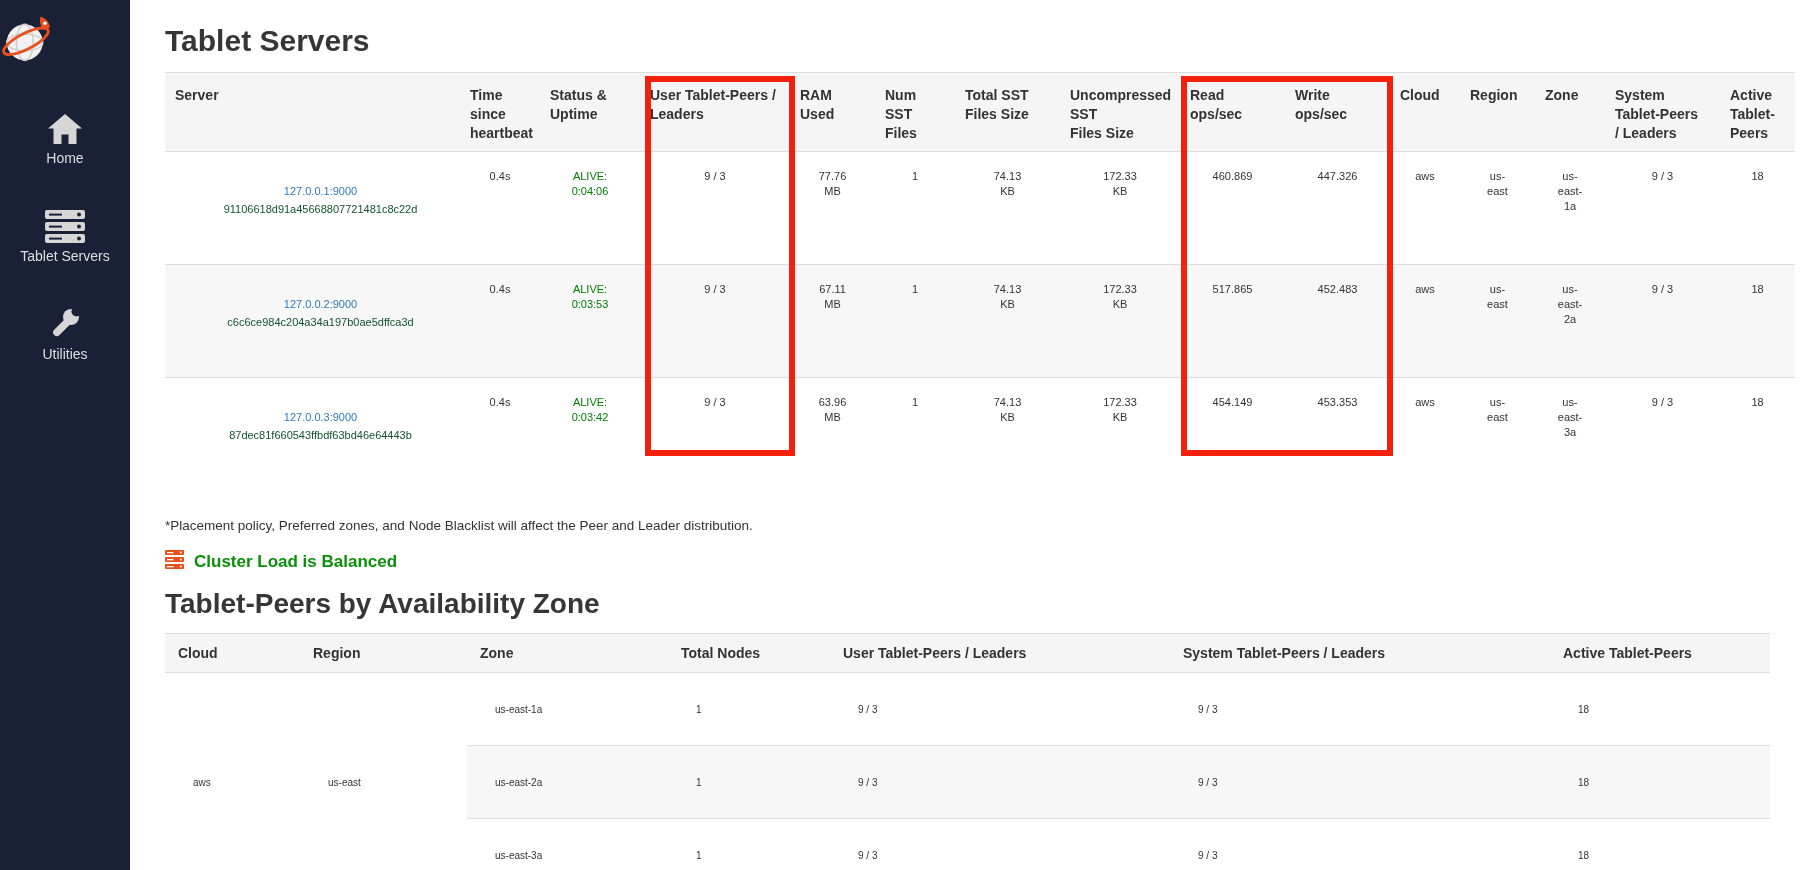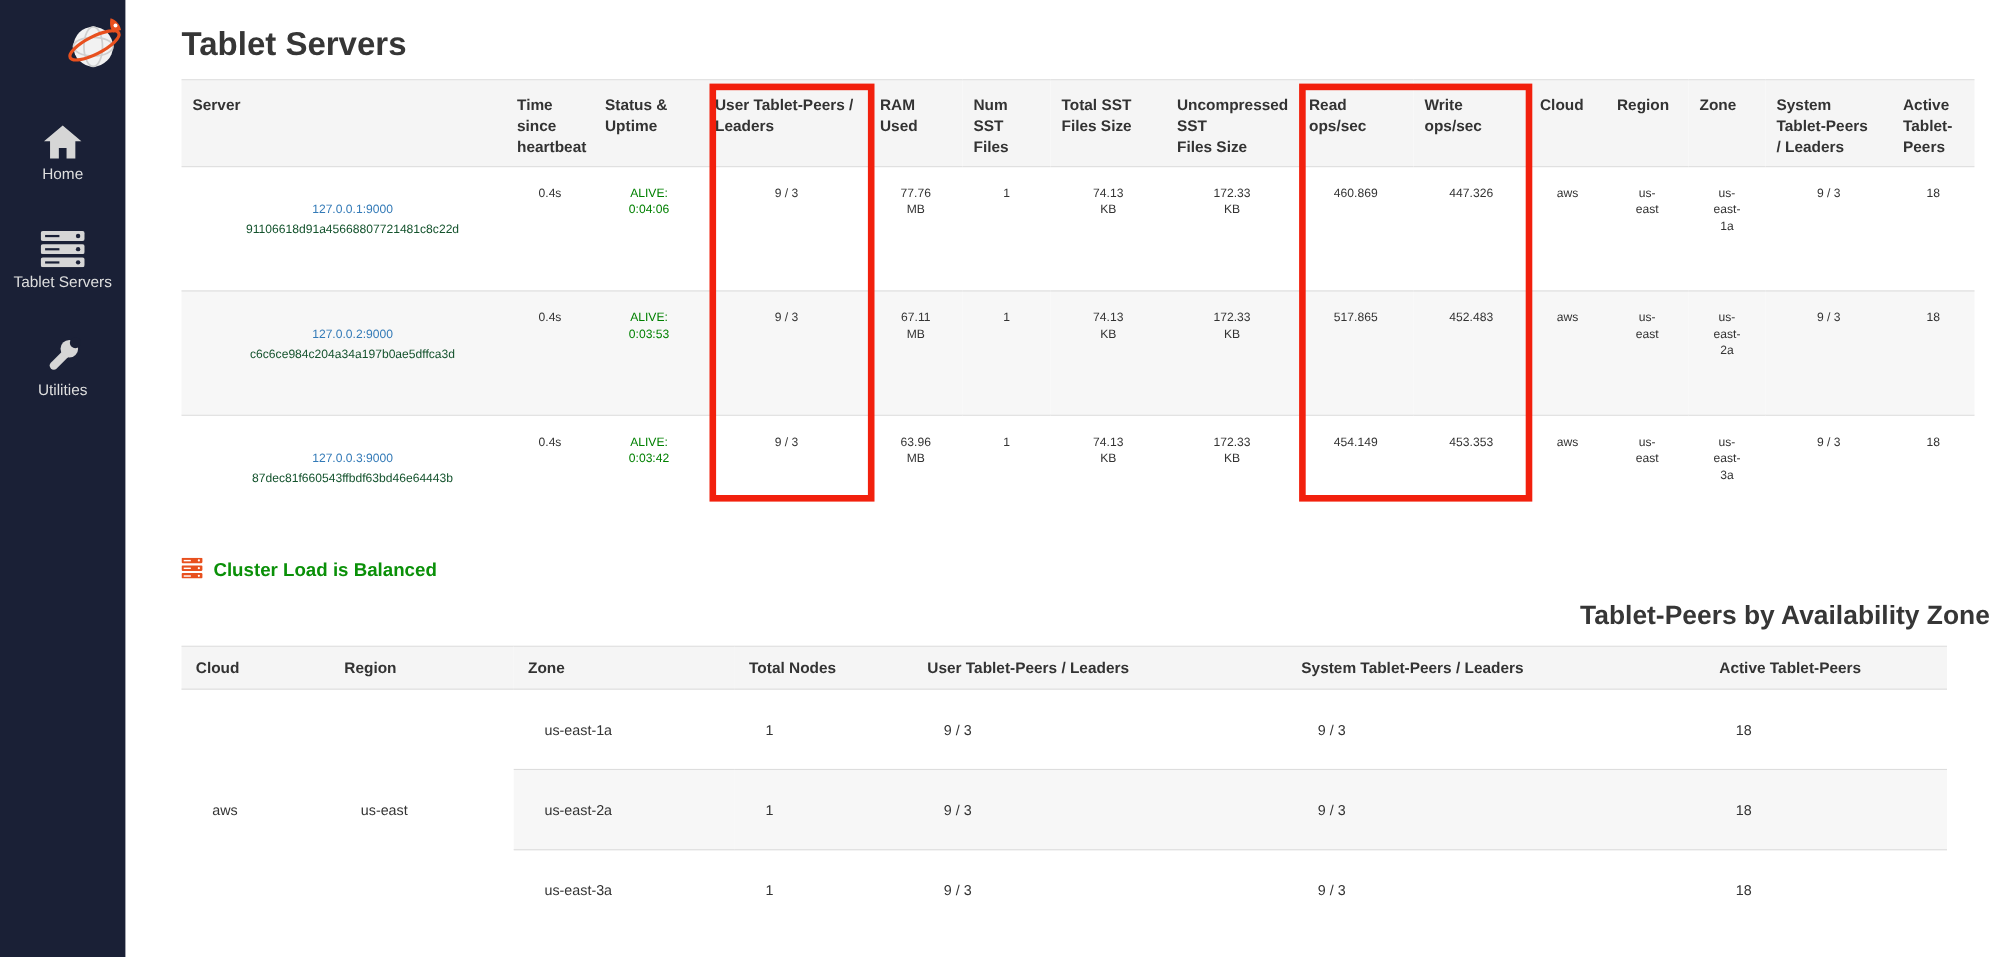--- a/index.html
+++ b/index.html
@@ -1,22 +1,22 @@
 <!DOCTYPE html>
 <html style="--sidebar-bg: #1a2036; --sidebar-text: #dedede; --link-blue: #337ab7; --status-green: #008000; --balanced-green: #0a9008; --annotation-red: #f2200d; --brand-orange: #e8501e; --header-bg: #f5f5f5; --stripe-bg: #f7f7f7; --border-gray: #dddddd; --text-dark: #333333;"><head>
 <meta charset="utf-8">
 <style>
   * { margin:0; padding:0; box-sizing:border-box; }
   html,body { width:1809px; height:870px; overflow:hidden; }
   body { font-family:"Liberation Sans","DejaVu Sans",sans-serif; background:#fff; color:var(--text-dark,#333); }
   .app { position:relative; width:1809px; height:870px; }
 
   
-  .sidebar { position:absolute; left:0; top:0; width:114px; height:870px;
-             background:var(--sidebar-bg,#1a2036); display:flex; flex-direction:column; align-items:flex-end; }
+  .sidebar { position:absolute; left:0; top:0; width:130px; height:870px;
+             background:var(--sidebar-bg,#1a2036); display:flex; flex-direction:column; align-items:flex-start; }
   .logo { margin-top:12px; width:54px; height:54px; cursor:pointer; }
   .nav { display:flex; flex-direction:column; align-items:center; gap:44px; margin-top:46px; width:100%; }
   .nav-item { display:flex; flex-direction:column; align-items:center; gap:5px;
               color:var(--sidebar-text,#dedede); text-decoration:none; font-size:14px; cursor:pointer; width:100%; }
   .nav-icon { height:33px; display:flex; align-items:flex-end; }
 
   
   .main { position:absolute; left:130px; top:0; width:1679px; height:870px; padding:24px 0 0 35px; }
   .page-title { font-size:30px; font-weight:700; color:#363636; margin-bottom:14px; }
 
@@ -31,28 +31,28 @@
                       white-space:pre-line; line-height:1.4; }
   .servers-table tbody tr:nth-child(2) td { background:var(--stripe-bg,#f7f7f7); }
   .server-cell { text-align:center; padding-left:24px !important; }
   .server-link { color:var(--link-blue,#337ab7); text-decoration:none; cursor:pointer; }
   .server-uuid { color:#14532d; margin-top:3px; }
   .status-cell { color:var(--status-green,#008000); }
 
   .footnote { margin-top:28px; font-size:13.5px; color:#333; }
   .cluster-status { margin-top:17px; display:flex; align-items:center; gap:9px; }
   .cluster-status-text { font-size:17px; font-weight:700; color:var(--balanced-green,#0a9008); }
-  .az-title { margin-top:15px; font-size:24px; font-weight:700; color:#363636;text-align:right; }
+  .az-title { margin-top:15px; font-size:28px; font-weight:700; color:#363636; }
 
   .az-table { width:1605px; margin-top:13px; }
   .az-table th { background:var(--header-bg,#f5f5f5); border-top:1px solid var(--border-gray,#ddd);
                  font-size:14px; font-weight:700; text-align:left; vertical-align:top;
                  padding:11px 10px 8px 13px; height:39px; color:#333; }
   .az-table td { height:73px; vertical-align:middle; padding:8px 10px 8px 28px; text-align:left;
-                 font-size:13px; border-top:1px solid var(--border-gray,#ddd); }
+                 font-size:10px; border-top:1px solid var(--border-gray,#ddd); }
   .az-table tbody tr:nth-child(2) td { background:var(--stripe-bg,#f7f7f7); }
 
   
   .annotation { position:absolute; border:6px solid var(--annotation-red,#f2200d); pointer-events:none; z-index:5; }
   .box-user { left:645px; top:76px; width:150px; height:380px; }
   .box-ops  { left:1181px; top:76px; width:212px; height:380px; }
 </style>
 </head>
 <body>
 
@@ -245,20 +245,21 @@
 east</td>
           <td>us-
 east-
 3a</td>
           <td>9 / 3</td>
           <td>18</td>
         </tr>
       </tbody>
     </table>
 
+    <p class="footnote">*Placement policy, Preferred zones, and Node Blacklist will affect the Peer and Leader distribution.</p>
 
     <div class="cluster-status">
       <span>
         <svg width="20" height="19" viewBox="0 0 20 19">
           <g fill="#e8501e">
             <rect x="0" y="0" width="19" height="5" rx="1"></rect>
             <rect x="0" y="7" width="19" height="5" rx="1"></rect>
             <rect x="0" y="14" width="19" height="5" rx="1"></rect>
           </g>
           <g fill="#ffffff">

